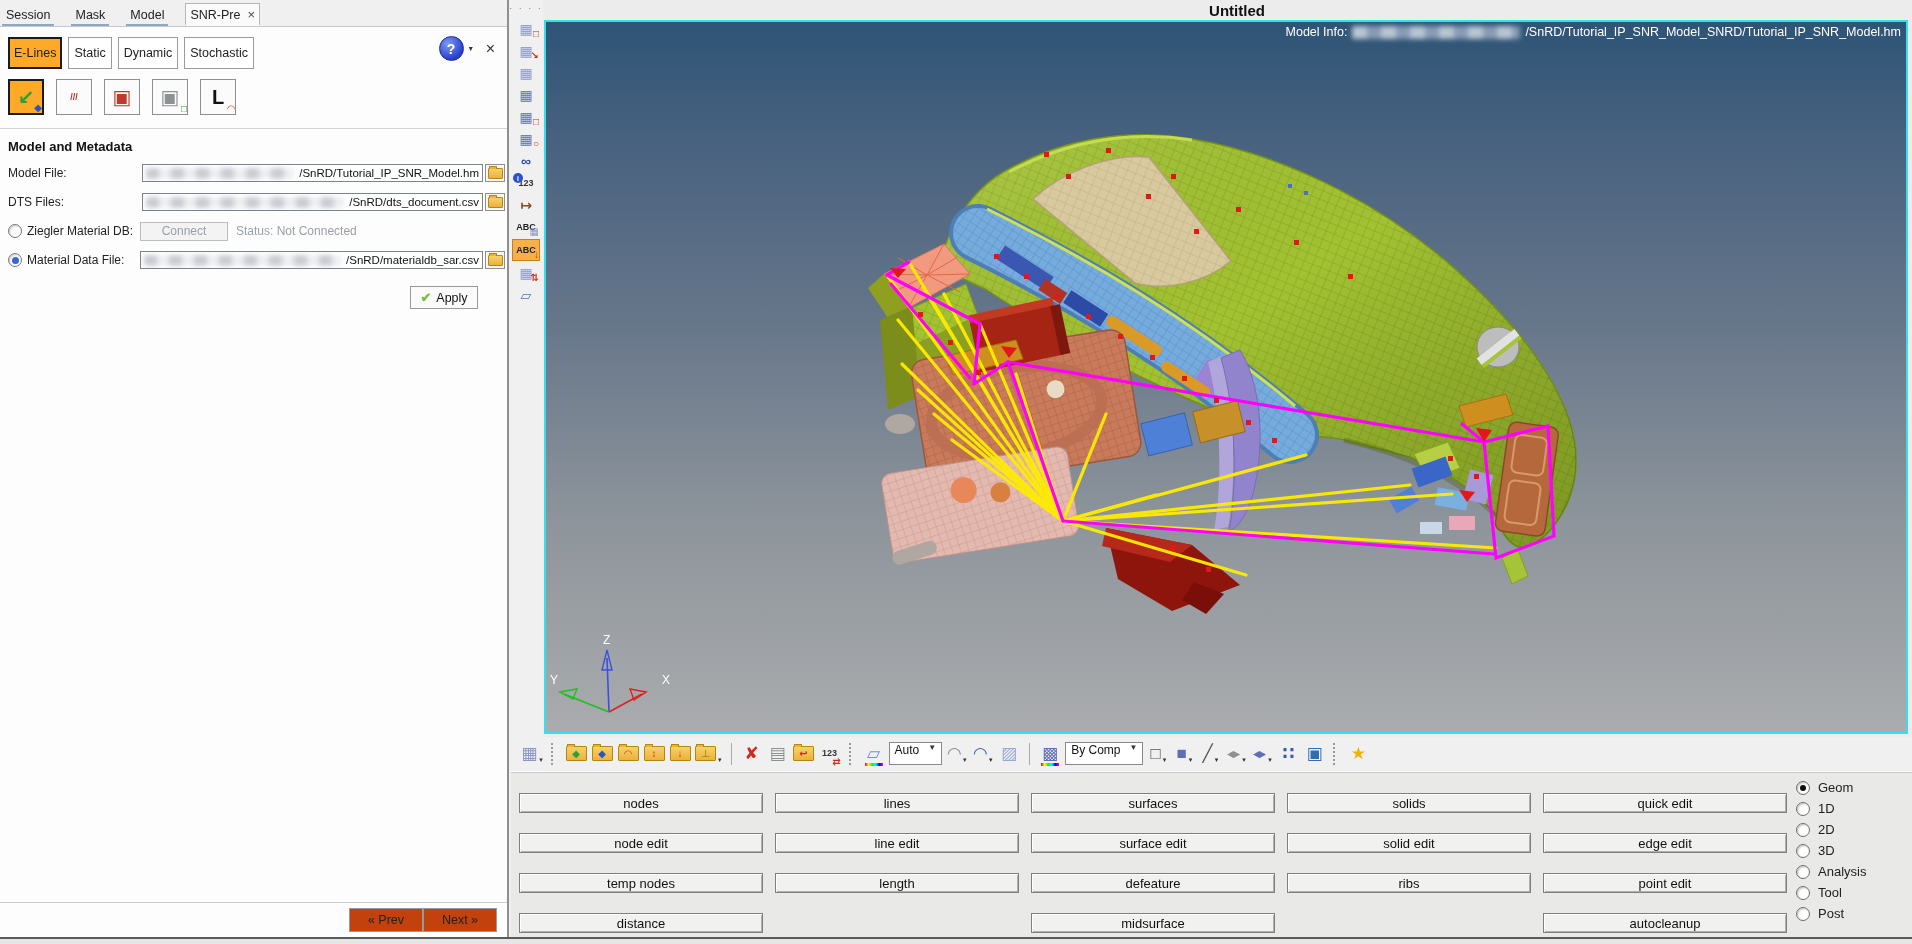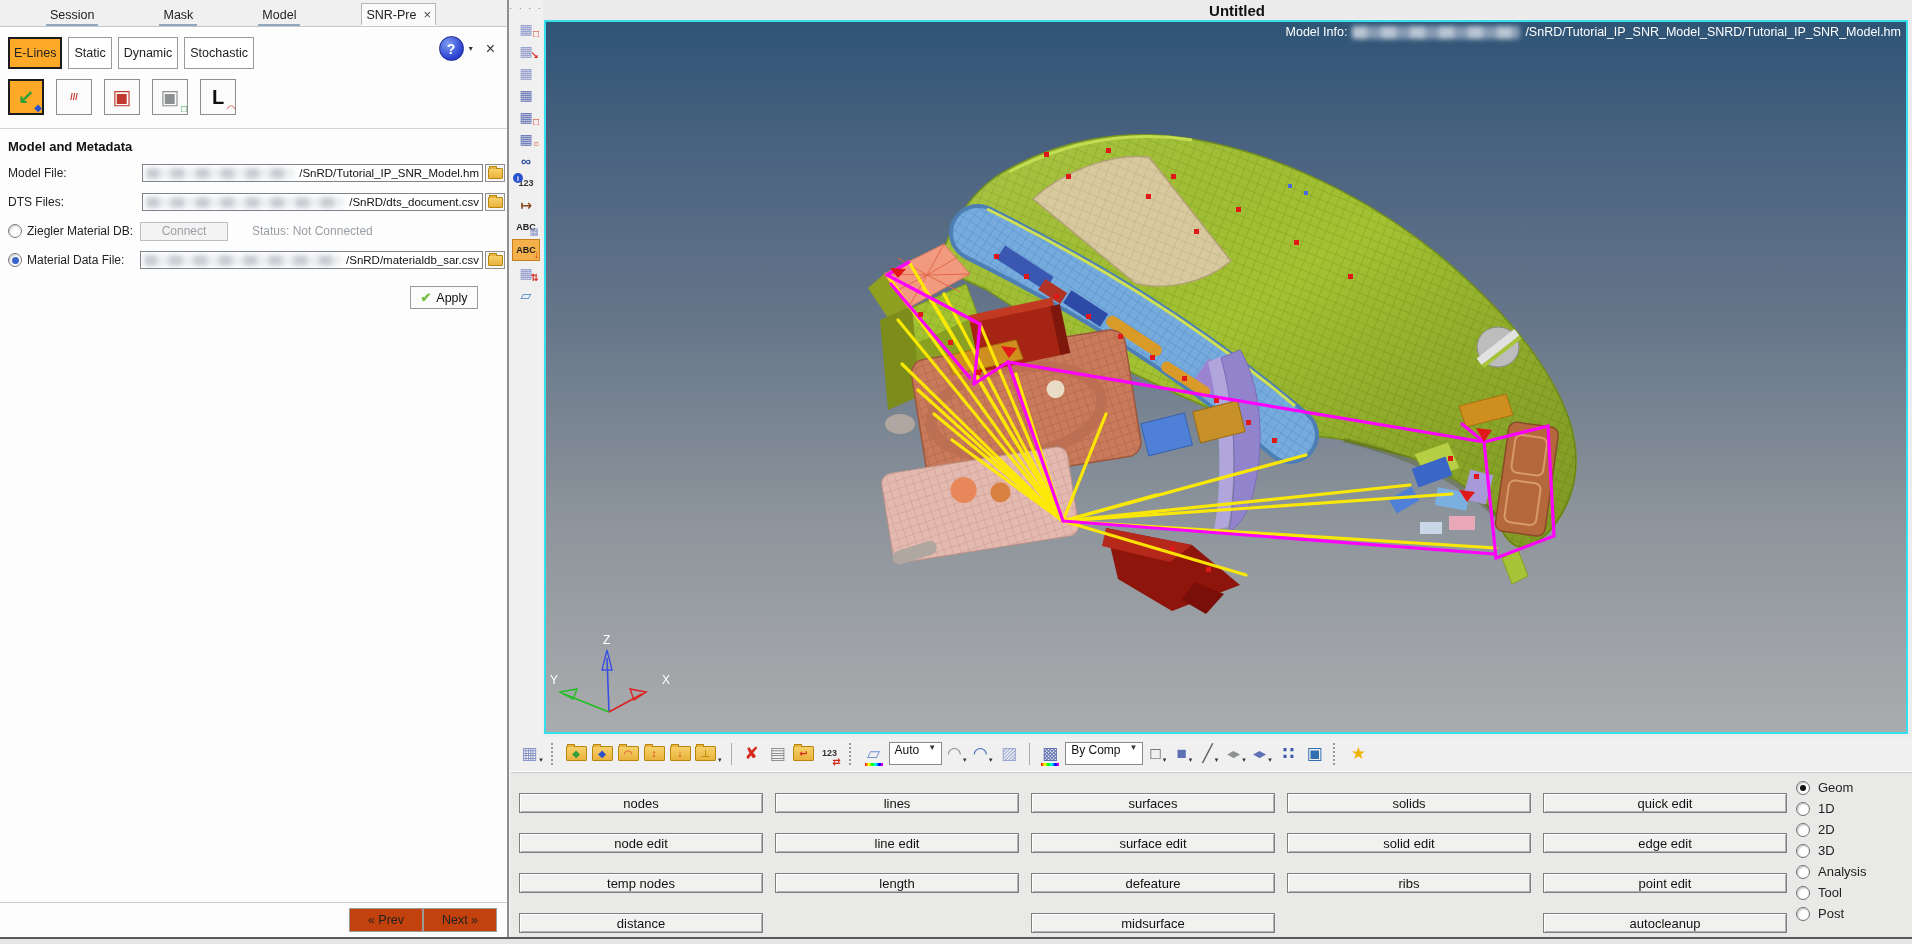--- a/index.html
+++ b/index.html
@@ -7,21 +7,21 @@
        font-family:"Liberation Sans","DejaVu Sans",sans-serif;color:#222;overflow:hidden;}
   
   .win-title{position:absolute;left:562px;right:0;top:2px;height:17px;text-align:center;
              font-size:15px;font-weight:bold;color:#111;}
   
   .snrd{position:absolute;left:0;top:0;width:509px;height:939px;background:#fdfdfd;
         border-right:2px solid #8f8f8f;box-sizing:border-box;}
   .tabbar{height:24px;background:#f0f0f0;display:flex;align-items:flex-end;padding:2px 0 0 2px;gap:17px;
           border-bottom:1px solid #c8c8c8;}
   .tab{font-size:12.5px;padding:3px 4px 2px;background:#f0f0f0;border-bottom:2px solid #8fa8c0;
-       display:flex;align-items:center;gap:7px;color:#222;margin-left:44px;}
+       display:flex;align-items:center;gap:7px;color:#222;}
   .tab.active{background:#fafafa;border:1px solid #b6b6b6;border-bottom:2px solid #fafafa;}
   .tabx{font-size:13px;color:#444;}
   .subtabs{display:flex;gap:6px;margin:10px 0 0 8px;}
   .subtab{border:1px solid #9a9a9a;background:#fff;padding:8px 5px;font-size:12.5px;color:#222;}
   .subtab.active{background:#ffa928;border:2px solid #1b1b1b;padding:7px 4px;}
   .tools{display:flex;gap:12px;margin:10px 0 0 8px;}
   .ico{position:relative;display:flex;align-items:center;justify-content:center;}
   .tools .ico{width:34px;height:34px;border:1px solid #8f8f8f;background:#fbfbfb;font-size:20px;}
   .tools .ico.active{background:#ffa928;border:2px solid #1b1b1b;width:32px;height:32px;}
   .glyph{line-height:1;font-weight:bold;}
@@ -49,21 +49,21 @@
   .folderbtn{width:20px;height:18px;margin-left:2px;border:1px solid #8f8f8f;background:#f6f6f6;
              display:flex;align-items:center;justify-content:center;padding:0;}
   .fold{width:13px;height:9px;background:linear-gradient(#f6d169,#eab23e);border:1px solid #b8860b;
         border-radius:1px;position:relative;display:block;}
   .fold::before{content:"";position:absolute;left:0;top:-3px;width:6px;height:2px;background:#eab23e;
         border:1px solid #b8860b;border-bottom:none;border-radius:1px 1px 0 0;}
   .wradio{width:12px;height:12px;border:1px solid #7a7a7a;border-radius:50%;background:#fff;
           flex:none;margin-right:5px;box-shadow:inset 1px 1px 2px #c8c8c8;position:relative;}
   .wradio.checked::after{content:"";position:absolute;inset:2.5px;border-radius:50%;background:#3a66cc;}
   .connectbtn{width:88px;height:19px;border:1px solid #bdbdbd;background:#f3f3f3;color:#9aa0a6;
-              font-size:12px;margin-right:24px;}
+              font-size:12px;margin-right:8px;}
   .statustxt{color:#9aa0a6;font-size:12px;}
   .applyrow{display:flex;justify-content:flex-end;margin:16px 29px 0 0;}
   .applybtn{width:68px;height:23px;border:1px solid #9a9a9a;background:#fbfbfb;font-size:12.5px;
             display:flex;align-items:center;justify-content:center;gap:5px;color:#111;}
   .applychk{color:#7ac143;font-weight:bold;font-size:13px;}
   .pnav-sep{position:absolute;bottom:36px;left:0;right:0;border-top:1px solid #cccccc;}
   .pnav{position:absolute;bottom:7px;right:10px;display:flex;}
   .navbtn{width:74px;height:24px;border:1px solid #9a9a9a;background:#c2410c;font-size:12.5px;color:#222;}
   
   .dstrip{position:absolute;left:509px;top:0;width:34px;bottom:5px;background:#f0f0f0;}

